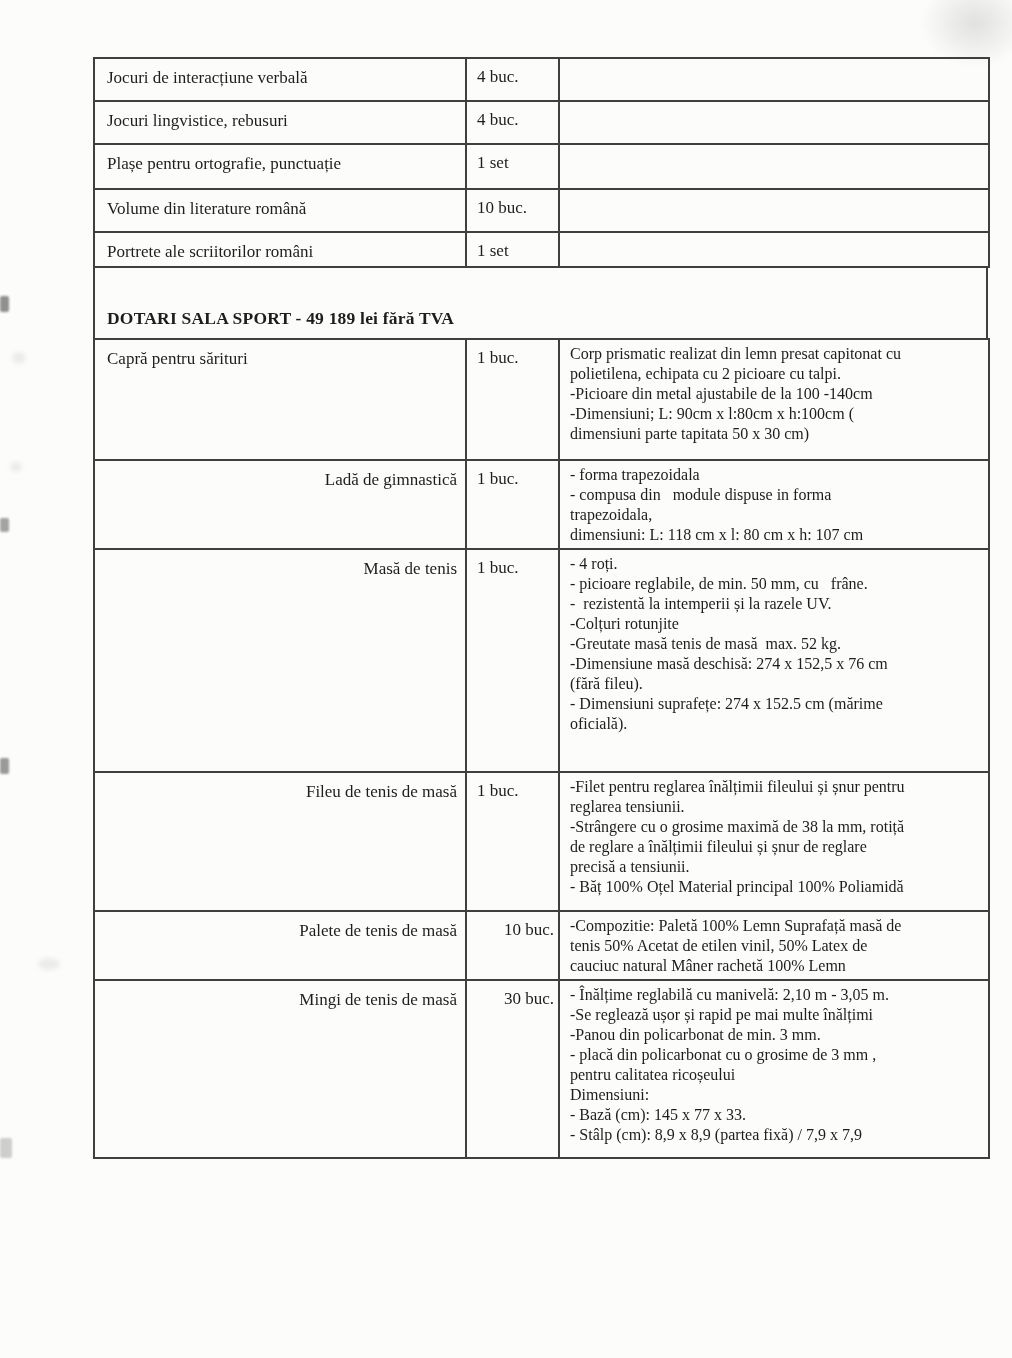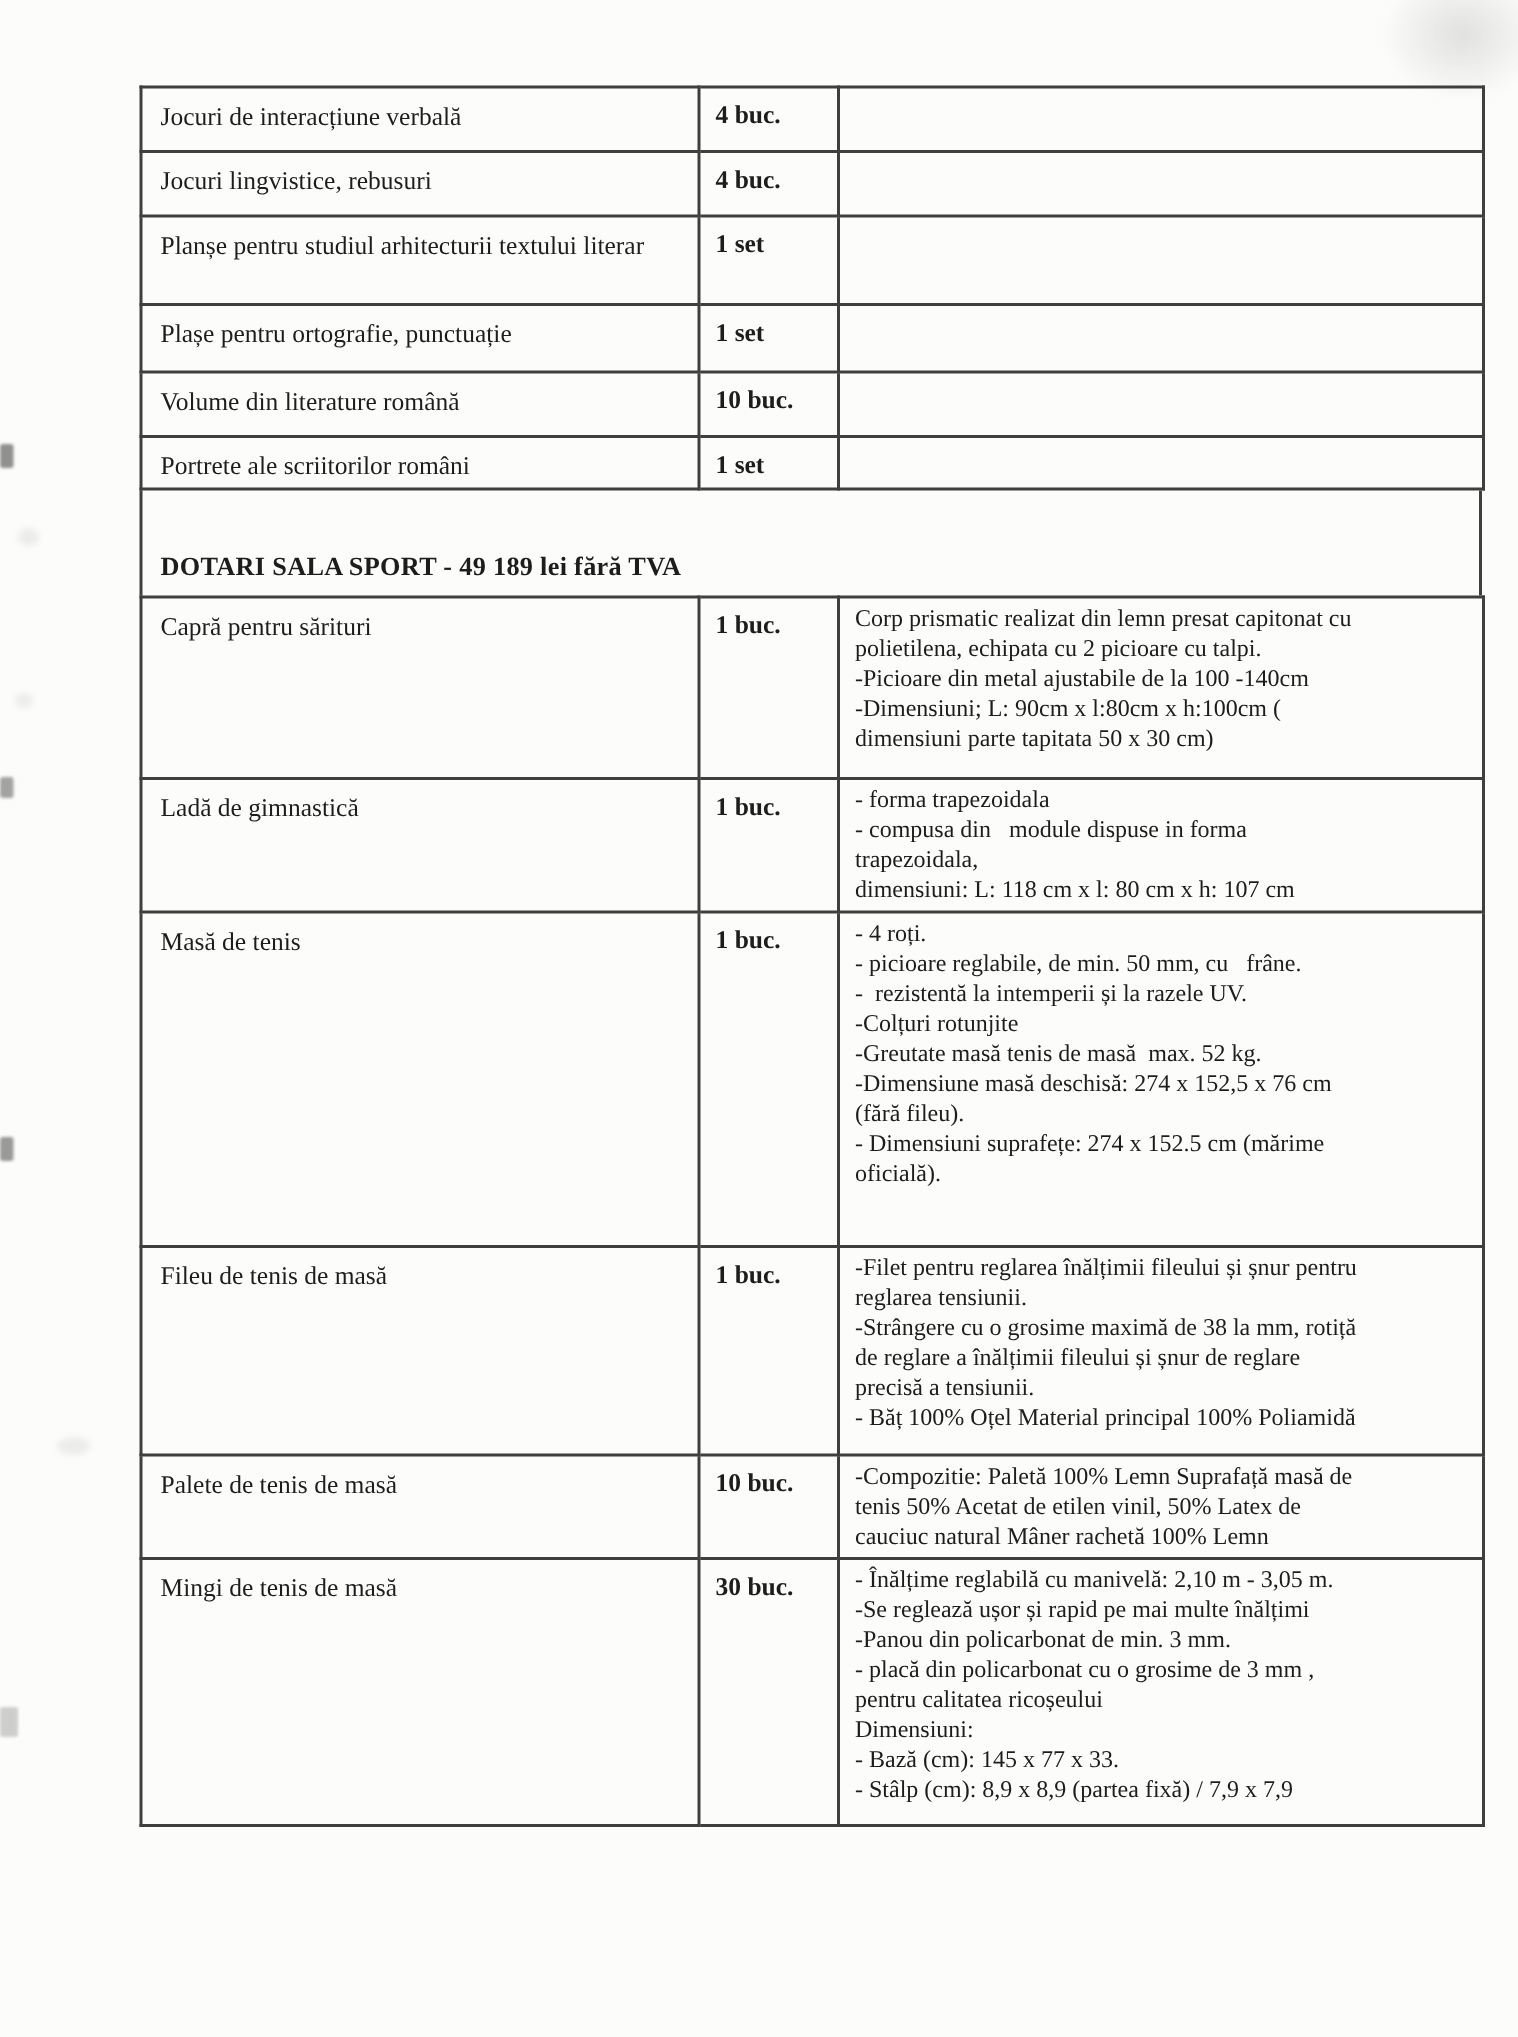--- a/index.html
+++ b/index.html
@@ -29,28 +29,28 @@
   }
   table.tbl td{
     border:2px solid var(--line);
     vertical-align:top;
     overflow:hidden;
   }
   col.c-name{width:372px;}
   col.c-qty{width:93px;}
   col.c-desc{width:430px;}
   td.name{padding:8px 8px 4px 12px; line-height:21px;}
-  td.qty{padding:8px 4px 4px 10px;font-weight:bold;}
+  td.qty{padding:8px 4px 4px 10px;}
   td.desc{
     padding:4px 8px 3px 10px;
     line-height:20px;
     font-size:16px;
     white-space:pre-wrap;
   }
-  td.v-mid{vertical-align:middle;}
+  td.v-mid{vertical-align:middle;text-align:right;}
   
   .m-r1{height:43px}.m-r2{height:43px}.m-r3{height:59px}
   .m-r4{height:45px}.m-r5{height:43px}.m-r6{height:32px}
   
   .s-r1{height:121px}.s-r2{height:89px}.s-r3{height:88px}.s-r4{height:223px}
   .s-r5{height:139px}.s-r6{height:65px}.s-r7{height:178px}
   
   .section-cell{
     border-left:2px solid var(--line);
     border-right:2px solid var(--line);
@@ -111,25 +111,20 @@
       </colgroup>
     <tbody>
       <tr class="m-r1">
         <td class="name">Jocuri de interacțiune verbală</td>
         <td class="qty">4 buc.</td>
         <td class="desc"></td>
       </tr>
       <tr class="m-r2">
         <td class="name">Jocuri lingvistice, rebusuri</td>
         <td class="qty">4 buc.</td>
-        <td class="desc"></td>
-      </tr>
-      <tr class="m-r3">
-        <td class="name">Planșe pentru studiul arhitecturii textului literar</td>
-        <td class="qty">1 set</td>
         <td class="desc"></td>
       </tr>
       <tr class="m-r4">
         <td class="name">Plașe pentru ortografie, punctuație</td>
         <td class="qty">1 set</td>
         <td class="desc"></td>
       </tr>
       <tr class="m-r5">
         <td class="name">Volume din literature română</td>
         <td class="qty">10 buc.</td>

